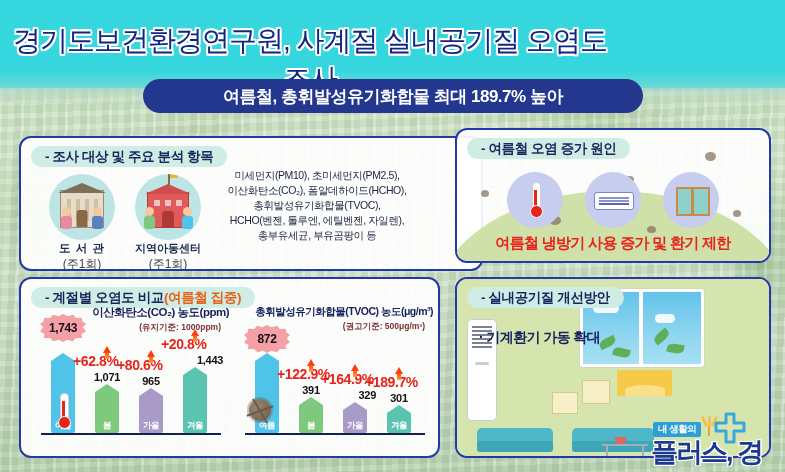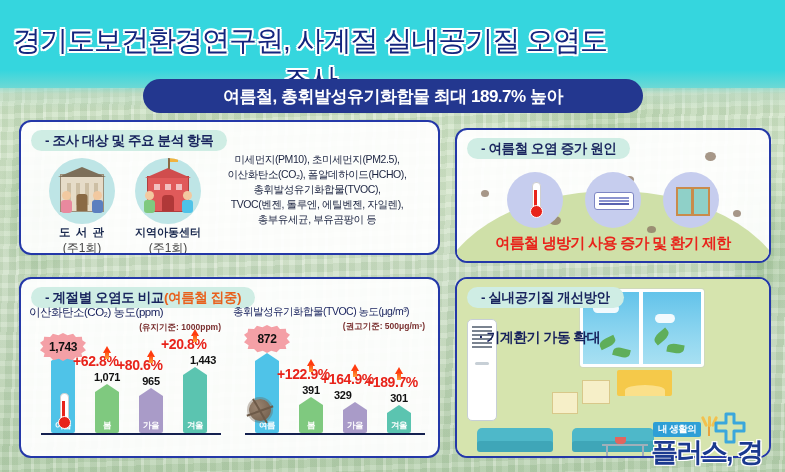--- a/index.html
+++ b/index.html
@@ -34,21 +34,21 @@
       text-shadow:
         -1.6px -1.6px 0 #fff, 1.6px -1.6px 0 #fff,-1.6px 1.6px 0 #fff, 1.6px 1.6px 0 #fff,
         -2px 0 0 #fff, 2px 0 0 #fff, 0 -2px 0 #fff, 0 2px 0 #fff;}
   .subtitle-pill{position:absolute;left:143px;top:79px;width:500px;height:34px;
       background:#23378F;border-radius:17px;display:flex;align-items:center;
       justify-content:center;color:#fff;font-size:17px;font-weight:bold;letter-spacing:-.5px;}
 
   
   .panel{position:absolute;background:rgba(255,255,255,.93);
       border:2.5px solid #2438A8;border-radius:12px;overflow:hidden;}
-  .p-survey{left:19px;top:120px;width:417px;height:131px;}
+  .p-survey{left:19px;top:136px;width:417px;height:131px;padding-left:43px;}
   .p-chart {left:19px;top:277px;width:417px;height:177px;}
   .p-cause {left:455px;top:128px;width:312px;height:131px;}
   .p-improve{left:455px;top:277px;width:312px;height:177px;}
 
   .ph{position:absolute;left:10px;top:8px;height:21px;padding:0 14px;
       background:#CFEDE4;border-radius:11px;display:flex;align-items:center;
       font-size:13.5px;font-weight:bold;color:#19255E;letter-spacing:-.4px;white-space:nowrap;}
   .ph .accent{color:#E8601C;}
 
   
@@ -77,21 +77,21 @@
   .kid{position:absolute;bottom:11px;width:11px;height:22px;}
   .kid .h{width:9px;height:9px;border-radius:50%;margin:0 auto;}
   .kid .b{width:11px;height:13px;border-radius:3px;}
 
   .items{position:absolute;left:182px;top:30px;width:228px;text-align:center;
       font-size:10.5px;line-height:15px;color:#1b2340;letter-spacing:-.4px;font-weight:500;}
 
   
   .chart{position:absolute;top:26px;width:200px;height:146px;}
   .c-left{left:8px;} .c-right{left:212px;}
-  .c-title{text-align:left;font-size:11.5px;font-weight:normal;color:#16205C;letter-spacing:-.5px;}
+  .c-title{text-align:right;font-size:11.5px;font-weight:bold;color:#16205C;letter-spacing:-.5px;}
   .c-std{text-align:right;font-size:8.5px;color:#7a3030;font-weight:bold;margin-top:2px;padding-right:8px;}
   .plot{position:absolute;left:8px;top:38px;width:184px;height:92px;}
   .axis{position:absolute;left:4px;bottom:0;width:180px;height:2px;background:#14204f;}
   .bar{position:absolute;bottom:2px;width:24px;}
   .bar .stem{position:absolute;bottom:0;width:24px;border-radius:0 0 2px 2px;}
   .bar .tip{position:absolute;width:0;height:0;border-left:12px solid transparent;
       border-right:12px solid transparent;}
   .bar .lbl{position:absolute;bottom:1px;left:0;width:24px;text-align:center;
       font-size:8.5px;font-weight:bold;color:#fff;letter-spacing:-.5px;}
   .val{position:absolute;font-size:11px;font-weight:bold;color:#111;letter-spacing:-.3px;}
@@ -236,42 +236,42 @@
         </div>
       </div>
       <div class="nm" style="font-size:11px;letter-spacing:0;">지역아동센터</div>
       <div class="sub">(주1회)</div>
     </div>
 
     <div class="items">
       <div>미세먼지(PM10), 초미세먼지(PM2.5),</div>
       <div>이산화탄소(CO₂), 폼알데하이드(HCHO),</div>
       <div>총휘발성유기화합물(TVOC),</div>
-      <div>TVOC(벤젠, 톨루엔, 에틸벤젠, 자일렌),</div>
+      <div>HCHO(벤젠, 톨루엔, 에틸벤젠, 자일렌),</div>
       <div>총부유세균, 부유곰팡이 등</div>
     </div>
   </div>
 
   <div class="panel p-chart">
     <div class="ph">
       <span>- 계절별 오염도 비교</span>
       <span class="accent">(여름철 집중)</span>
     </div>
 
     <div class="chart c-left">
       <div class="c-title">이산화탄소(CO₂) 농도(ppm)</div>
       <div class="c-std">(유지기준: 1000ppm)</div>
       <div class="plot" id="plot0">
         <div class="axis"></div>
       <div class="bar" style="left: 14px; height: 79px;">
             <div class="stem" style="height: 72px; background: rgb(79, 195, 232);"></div>
             <div class="tip" style="bottom: 72px; border-bottom: 8px solid rgb(79, 195, 232);"></div>
             <div class="lbl">여름</div>
           </div>
-          <div class="burst" style="left: 3px; bottom: 74px;">1,743</div>
+          <div class="burst" style="left: 3px; bottom: 93px;">1,743</div>
           <div class="bar" style="left: 58px; height: 48px;">
             <div class="stem" style="height: 41px; background: rgb(127, 201, 127);"></div>
             <div class="tip" style="bottom: 41px; border-bottom: 8px solid rgb(127, 201, 127);"></div>
             <div class="lbl">봄</div>
           </div>
           <div class="val" style="left: 49px; bottom: 52px; width: 42px; text-align: center;">1,071</div>
           <div class="pct" style="left: 36px; bottom: 66px; width: 44px; text-align: center;">+62.8%</div>
           <div class="uparrow" style="left: 65.5px; bottom: 76px;">
             <b></b>
             <i></i>
@@ -285,21 +285,21 @@
           <div class="pct" style="left: 80px; bottom: 62px; width: 44px; text-align: center;">+80.6%</div>
           <div class="uparrow" style="left: 109.5px; bottom: 72px;">
             <b></b>
             <i></i>
           </div>
           <div class="bar" style="left: 146px; height: 65px;">
             <div class="stem" style="height: 58px; background: rgb(91, 196, 176);"></div>
             <div class="tip" style="bottom: 58px; border-bottom: 8px solid rgb(91, 196, 176);"></div>
             <div class="lbl">겨울</div>
           </div>
-          <div class="val" style="left: 137px; bottom: 69px; width: 42px; text-align: right; margin-top: 36px;">1,443</div>
+          <div class="val" style="left: 152px; bottom: 69px; width: 42px; text-align: center; margin-top: 36px;">1,443</div>
           <div class="pct" style="left: 124px; bottom: 83px; width: 44px; text-align: center;">+20.8%</div>
           <div class="uparrow" style="left: 153.5px; bottom: 93px;">
             <b></b>
             <i></i>
           </div>
           <div class="thermo" style="left: 21px; bottom: 6px;">
             <div class="tube"></div>
             <div class="merc"></div>
             <div class="bulb"></div>
           </div>
@@ -326,21 +326,21 @@
           <div class="pct" style="left: 36px; bottom: 53px; width: 44px; text-align: center;">+122.9%</div>
           <div class="uparrow" style="left: 65.5px; bottom: 63px;">
             <b></b>
             <i></i>
           </div>
           <div class="bar" style="left: 102px; height: 30px;">
             <div class="stem" style="height: 23px; background: rgb(169, 155, 200);"></div>
             <div class="tip" style="bottom: 23px; border-bottom: 8px solid rgb(169, 155, 200);"></div>
             <div class="lbl">가을</div>
           </div>
-          <div class="val" style="left: 93px; bottom: 34px; width: 42px; text-align: left; margin-top: 20px;">329</div>
+          <div class="val" style="left: 93px; bottom: 34px; width: 42px; text-align: right; margin-top: 20px;">329</div>
           <div class="pct" style="left: 80px; bottom: 48px; width: 44px; text-align: center;">+164.9%</div>
           <div class="uparrow" style="left: 109.5px; bottom: 58px;">
             <b></b>
             <i></i>
           </div>
           <div class="bar" style="left: 146px; height: 27px;">
             <div class="stem" style="height: 20px; background: rgb(91, 196, 176);"></div>
             <div class="tip" style="bottom: 20px; border-bottom: 8px solid rgb(91, 196, 176);"></div>
             <div class="lbl">겨울</div>
           </div>

